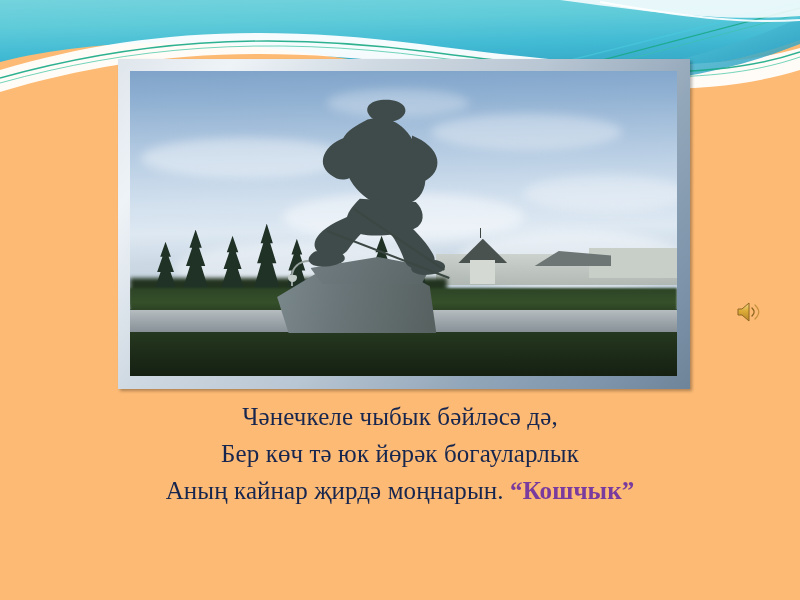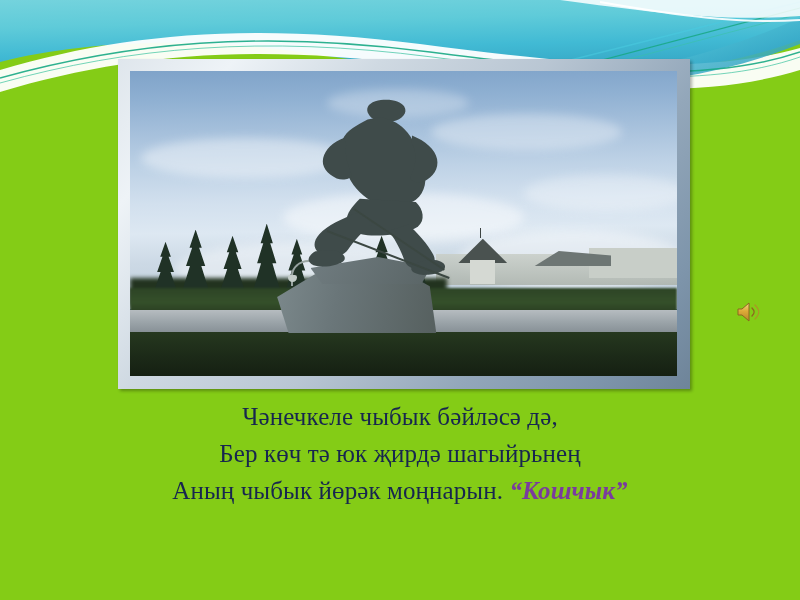--- a/index.html
+++ b/index.html
@@ -8,21 +8,21 @@
     padding: 0;
     background: #ffffff;
   }
   body {
     font-family: "Liberation Serif", serif;
   }
   .slide {
     position: relative;
     width: 800px;
     height: 600px;
-    background: #84cc16;
+    background: #fdba74;
     overflow: hidden;
   }
 
   
   .banner {
     position: absolute;
     left: 0; top: 0;
     width: 800px;
     height: 130px;
     overflow: hidden;
@@ -280,21 +280,20 @@
     color: #17264f;
     font-family: "Liberation Serif", serif;
     font-size: 25px;
     line-height: 37px;
     letter-spacing: .1px;
   }
   .poem .line { display: block; white-space: nowrap; }
   .poem .title-ref {
     color: #7a3b9e;
     font-weight: bold;
-    font-style: italic;
     font-size: 25px;
   }
 </style>
 </head>
 <body>
 
 <div class="slide">
 
   <div class="banner">
     <svg width="800" height="130" viewBox="0 0 800 130" xmlns="http://www.w3.org/2000/svg">
@@ -438,17 +437,17 @@
         </defs>
         <path d="M3,9 L7,9 L14,3 L14,21 L7,15 L3,15 Z" fill="url(#spk)" stroke="#8e6720" stroke-width="1" stroke-linejoin="round"></path>
         <path d="M17,8 C20,11 20,13 17,16" fill="none" stroke="#8e6720" stroke-width="1.4" stroke-linecap="round"></path>
         <path d="M20,5 C25,10 25,14 20,19" fill="none" stroke="#b8862a" stroke-width="1.2" stroke-linecap="round" opacity="0.8"></path>
       </svg>
     </div>
   </div>
 
   <div class="poem">
     <span class="line">Чәнечкеле чыбык бәйләсә дә,</span>
-    <span class="line">Бер көч тә юк җирдә шагыйрьнең</span>
-    <span class="line"><span>Аның чыбык йөрәк моңнарын.</span> <span class="title-ref">“Кошчык”</span></span>
+    <span class="line">Бер көч тә юк йөрәк богауларлык</span>
+    <span class="line"><span>Аның кайнар җирдә моңнарын.</span> <span class="title-ref">“Кошчык”</span></span>
   </div>
 
 </div>
 
 </body></html>

